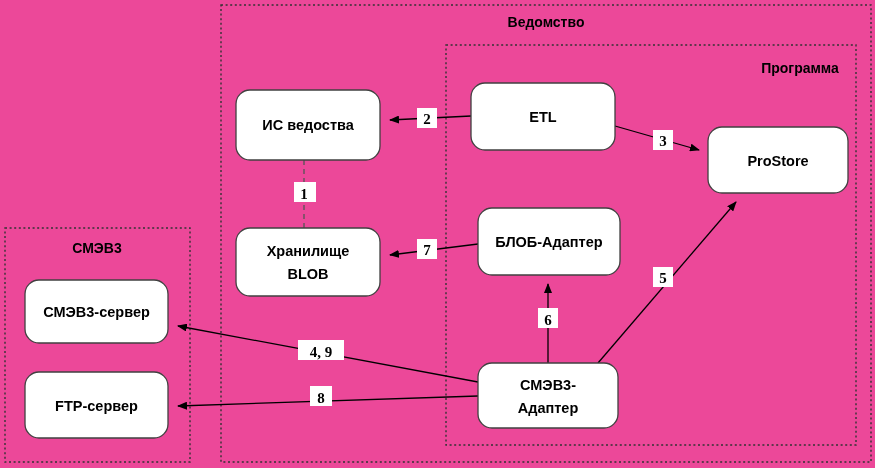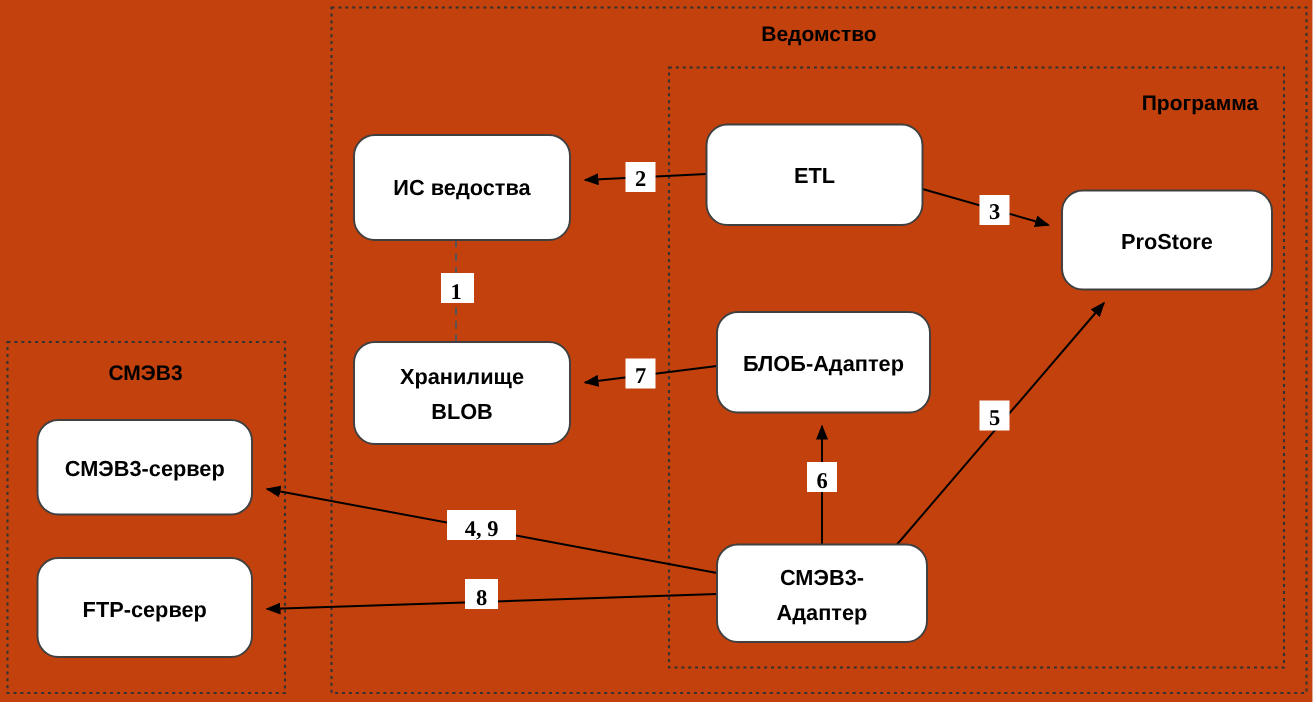--- a/index.html
+++ b/index.html
@@ -7,21 +7,21 @@
     padding: 0;
     background: #ffffff;
   }
   body {
     font-family: "Liberation Sans", sans-serif;
   }
   #diagram-root {
     position: relative;
     width: 875px;
     height: 468px;
-    background: #c2410c;
+    background: #ec4899;
     overflow: hidden;
   }
   #diagram-svg {
     position: absolute;
     left: 0;
     top: 0;
     width: 875px;
     height: 468px;
   }
   .grp-label {

